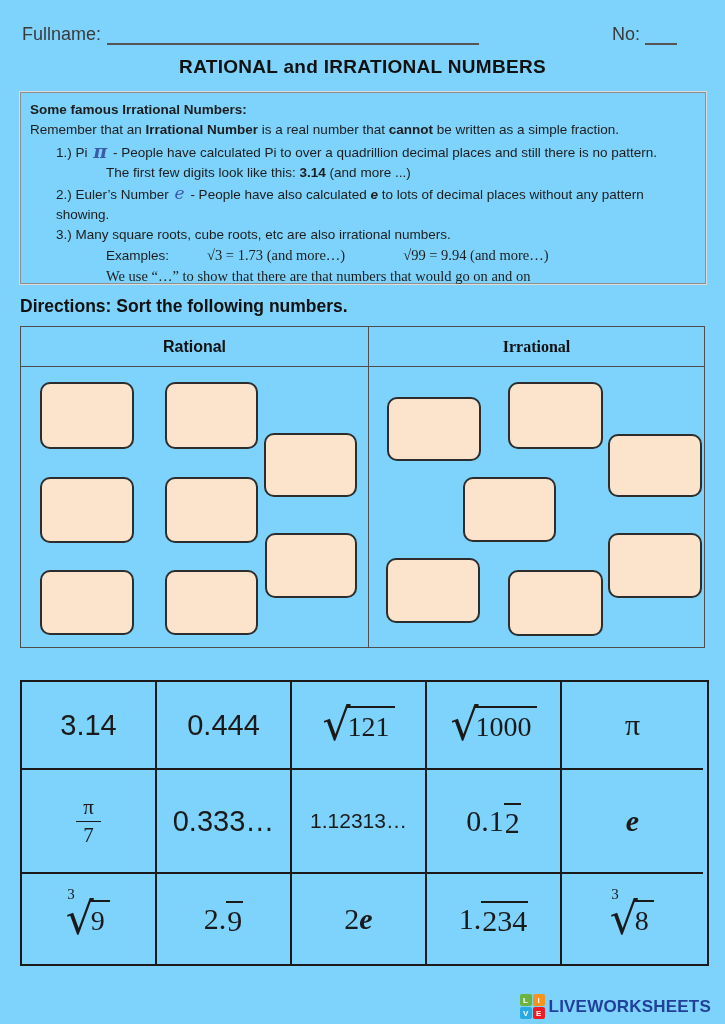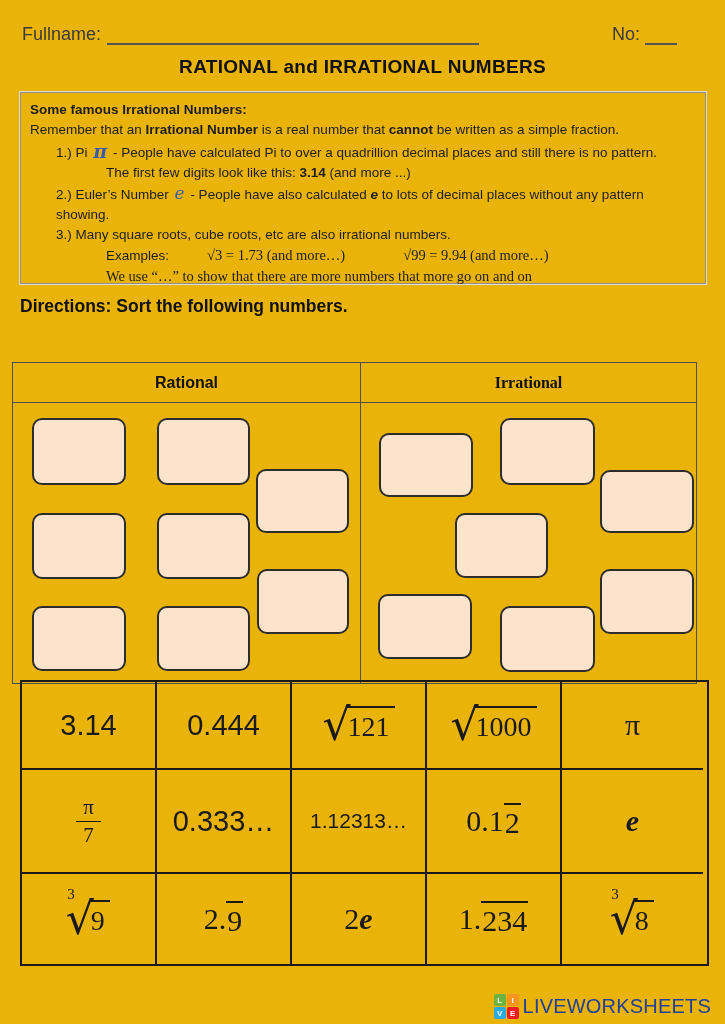--- a/index.html
+++ b/index.html
@@ -1,16 +1,16 @@
 <!DOCTYPE html>
 <html><head>
 <meta charset="utf-8">
 <style>
   html,body{margin:0;padding:0;background:#e9e9e9;}
-  .page{position:relative;width:725px;height:1024px;background:#eab308;
+  .page{position:relative;width:725px;height:1024px;background:#7dd3fc;
         font-family:"Liberation Sans",sans-serif;color:#222;overflow:hidden;}
 
   
   .fullname-row{position:absolute;left:22px;top:24px;font-size:18px;color:#3a3a3a;}
   .blank-line{display:inline-block;border-bottom:2px solid #555;height:16px;vertical-align:bottom;}
   .line-long{width:372px;margin-left:6px;}
   .no-row{position:absolute;left:612px;top:24px;font-size:18px;color:#3a3a3a;}
   .line-short{width:32px;margin-left:5px;}
   .page-title{position:absolute;left:0;top:56px;width:100%;text-align:center;
               font-size:19px;font-weight:bold;color:#111;letter-spacing:0.3px;}
@@ -26,21 +26,21 @@
   .sym-e{font-family:"DejaVu Serif",serif;font-style:italic;color:#3a5ba8;
          font-size:17px;padding:0 2px;}
   .serif-line{font-family:"Liberation Serif",serif;font-size:14.5px;}
   .ex-gap{display:inline-block;width:38px;}
   .ex-gap2{display:inline-block;width:58px;}
 
   
   .directions{position:absolute;left:20px;top:296px;font-size:17.5px;font-weight:bold;color:#111;text-align:center;}
 
   
-  .sort-table{position:absolute;left:12px;top:326px;width:683px;height:320px;border:1.5px solid #4d4d4d;margin-top:36px;}
+  .sort-table{position:absolute;left:20px;top:326px;width:683px;height:320px;border:1.5px solid #4d4d4d;}
   .sort-header{display:flex;height:39px;border-bottom:1.5px solid #4d4d4d;}
   .sort-header .hcell{display:flex;align-items:center;justify-content:center;
                       font-weight:bold;font-size:16px;color:#111;}
   .hcell.rat{width:348px;border-right:1.5px solid #4d4d4d;box-sizing:border-box;}
   .hcell.irr{flex:1;font-family:Liberation Serif, serif;}
   .sort-body{display:flex;height:280px;}
   .sort-col{position:relative;height:100%;}
   .col-rational{width:348px;border-right:1.5px solid #4d4d4d;box-sizing:border-box;}
   .col-irrational{flex:1;}
   .slot{position:absolute;background:#FBE3CC;border:2px solid #2d2d2d;border-radius:10px;box-sizing:border-box;}
@@ -67,21 +67,21 @@
   .frac .num{border-bottom:1.6px solid #1a1a1a;padding:0 7px 1px 7px;}
   .frac .den{padding-top:1px;}
   .bar{display:inline-block;border-top:2.2px solid #1a1a1a;line-height:1.05;padding:2px 1px 0 1px;}
   .e-it{font-style:italic;font-weight:bold;}
 
   
   .footer{position:absolute;right:14px;top:994px;display:flex;align-items:center;gap:4px;}
   .logo-grid{display:grid;grid-template-columns:12px 12px;grid-auto-rows:12px;gap:1px;}
   .tile{color:#fff;font-size:8px;font-weight:bold;display:flex;align-items:center;
         justify-content:center;border-radius:2px;font-family:"Liberation Sans",sans-serif;}
-  .brand{font-size:20px;font-weight:400;color:#21409A;letter-spacing:0.2px;}
+  .brand{font-size:17px;font-weight:700;color:#21409A;letter-spacing:0.2px;}
 </style>
 </head>
 <body>
 
 <div class="page">
 
   <div class="fullname-row">
     <span>Fullname:</span><span class="blank-line line-long"></span>
   </div>
   <div class="no-row">
@@ -90,21 +90,21 @@
   <div class="page-title">RATIONAL and IRRATIONAL NUMBERS</div>
 
   <div class="info-box">
     <div><b>Some famous Irrational Numbers:</b></div>
     <div><span>Remember that an </span><b>Irrational Number</b><span> is a real number that </span><b>cannot</b><span> be written as a simple fraction.</span></div>
     <div class="item"><span>1.)</span><span> Pi </span><span class="sym-pi">π</span><span> - People have calculated Pi to over a quadrillion decimal places and still there is no pattern.</span></div>
     <div class="sub"><span>The first few digits look like this: </span><b>3.14</b><span> (and more ...)</span></div>
     <div class="item"><span>2.)</span><span> Euler’s Number </span><span class="sym-e">e</span><span> - People have also calculated </span><b><i>e</i></b><span> to lots of decimal places without any pattern showing.</span></div>
     <div class="item"><span>3.)</span><span> Many square roots, cube roots, etc are also irrational numbers.</span></div>
     <div class="sub"><span>Examples:</span><span class="ex-gap"></span><span class="serif-line">√3 = 1.73 (and more…)</span><span class="ex-gap2"></span><span class="serif-line">√99 = 9.94 (and more…)</span></div>
-    <div class="sub serif-line">We use “…” to show that there are more numbers that more go on and on</div>
+    <div class="sub serif-line">We use “…” to show that there are that numbers that would go on and on</div>
   </div>
 
   <div class="directions">Directions: Sort the following numbers.</div>
 
   <div class="sort-table">
     <div class="sort-header">
       <div class="hcell rat">Rational</div>
       <div class="hcell irr">Irrational</div>
     </div>
     <div class="sort-body">

